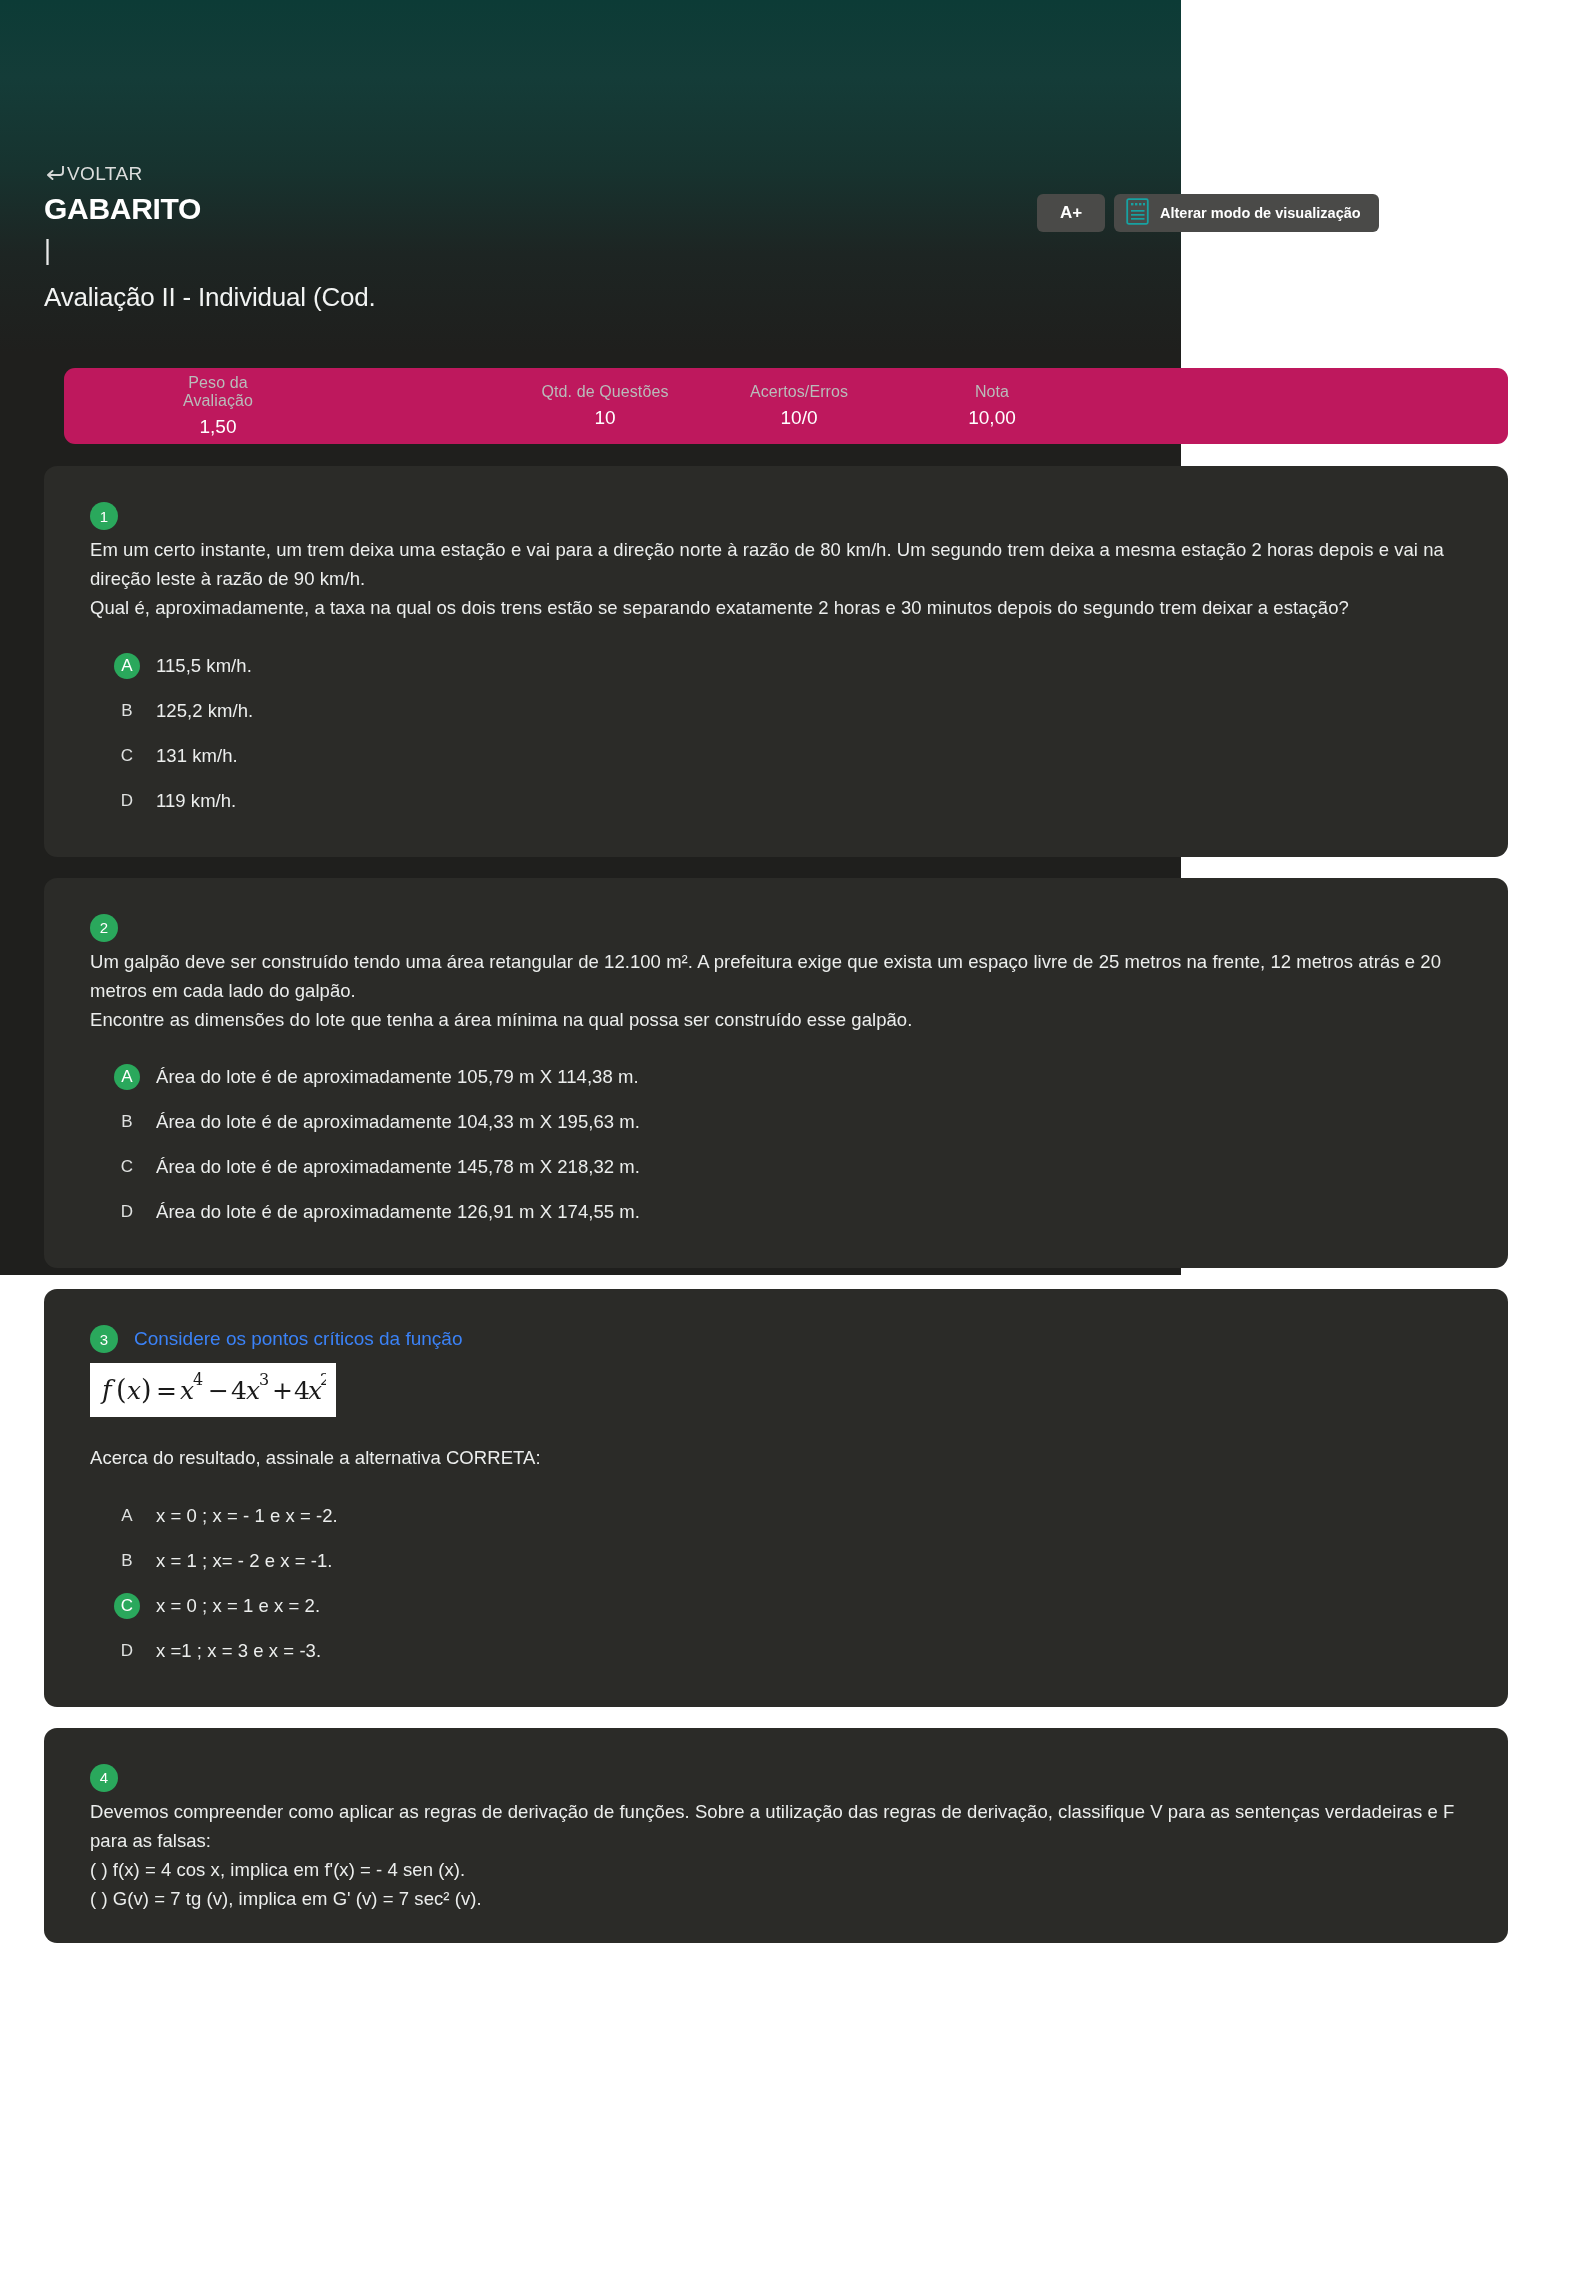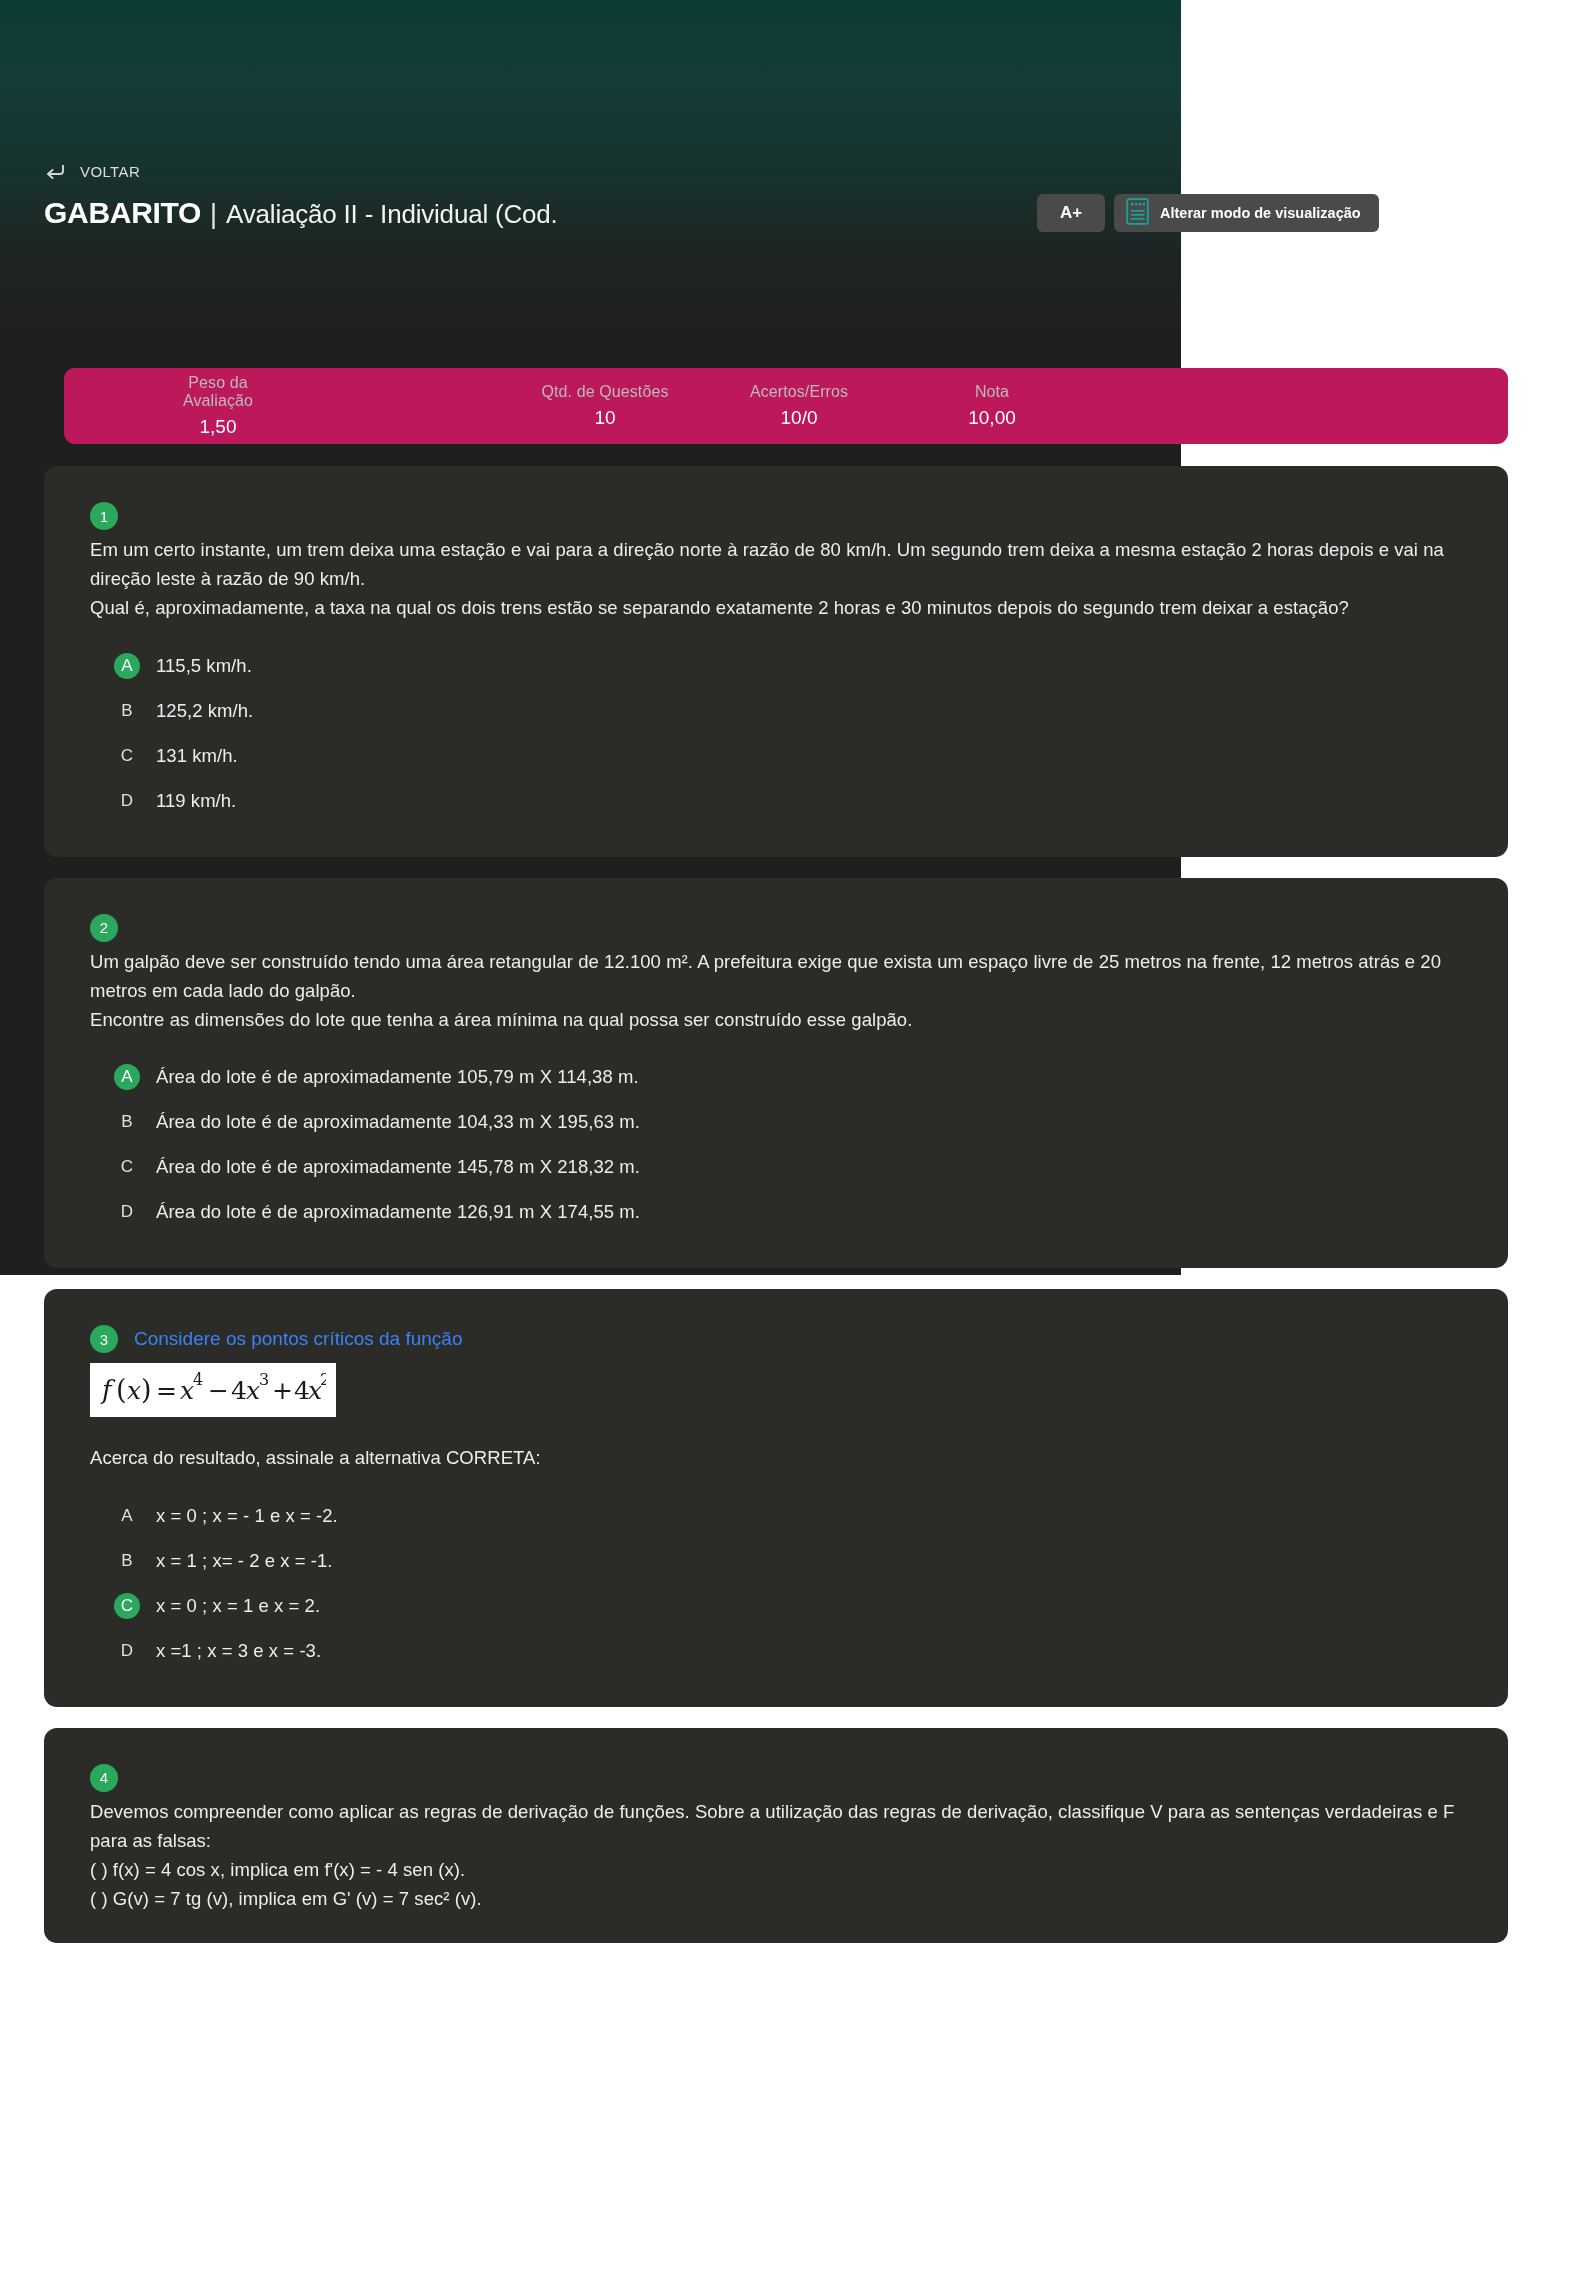--- a/index.html
+++ b/index.html
@@ -55,38 +55,39 @@
     font-weight: 700;
     font-size: 19.5px;
     letter-spacing: 1.6px;
   }
 
   .back-link {
     position: absolute;
     left: 44px;
     top: 163px;
     display: flex;
-    gap: 16px;
+    gap: 3px;
     color: #dcdedd;
-    font-size: 15px;
+    font-size: 19px;
     letter-spacing: .4px;
     cursor: pointer;
     text-decoration: none;
   }
   .back-arrow { display:block; }
 
   .title-row {
     position: absolute;
     left: 44px;
     top: 192px;
     display: flex;
     align-items: baseline;
     gap: 9px;
     color: #ffffff;
     white-space: nowrap;
+    flex-direction: column;
   }
   .title-strong {
     font-size: 30px;
     font-weight: 800;
     letter-spacing: -0.3px;
   }
   .title-sep { font-size: 27px; font-weight: 300; color: #e8eae9; }
   .title-rest { font-size: 26px; font-weight: 300; color: #f2f4f3; letter-spacing: -.2px; margin-top: 7px; }
 
   

